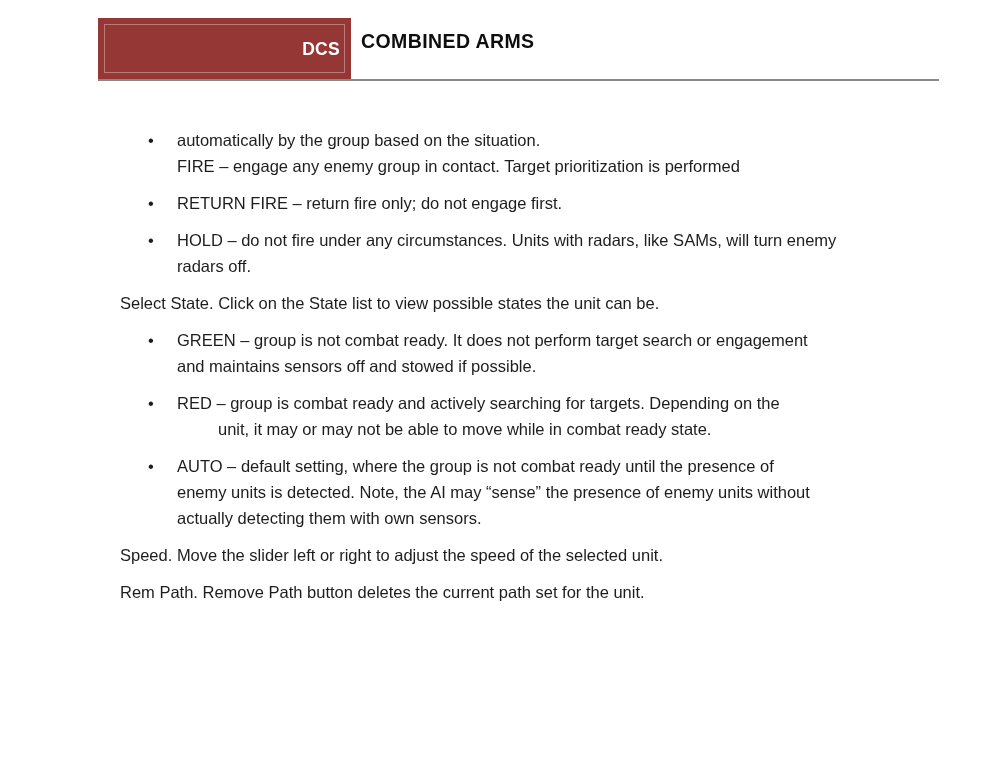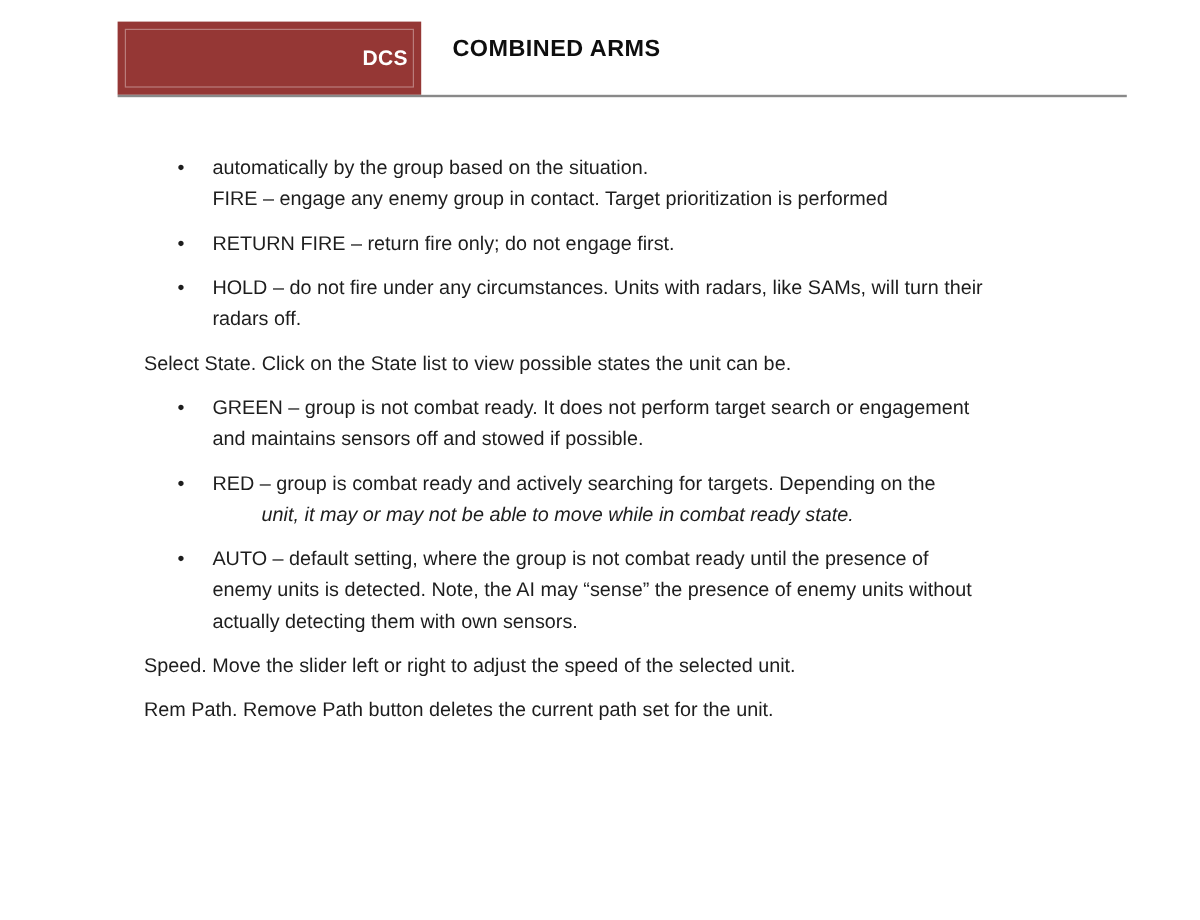--- a/index.html
+++ b/index.html
@@ -54,21 +54,20 @@
   }
   .doc-title {
     position: absolute;
     left: 361px;
     top: 30px;
     font-size: 19.5px;
     font-weight: bold;
     color: #0e0e0e;
     letter-spacing: 0.4px;
     white-space: nowrap;
-    margin-left: 16px;
   }
   
   .content {
     position: absolute;
     left: 108px;
     top: 127px;
     width: 832px;
     font-size: 16.5px;
     line-height: 26px;
     color: #1d1d1d;
@@ -84,21 +83,20 @@
     font-size: 16.5px;
   }
   .block.bullet .line {
     margin-left: 69px;
   }
   .block.para .line {
     margin-left: 12px;
   }
   .line.extra-indent {
     margin-left: 110px !important;
-    font-style: italic;
   }
 </style>
 </head>
 <body>
 
 <div class="page">
 
   <div class="logo-box">
     <div class="logo-inner-border"></div>
     <span class="logo-text">DCS</span>
@@ -114,21 +112,21 @@
       <div class="line">FIRE – engage any enemy group in contact. Target prioritization is performed</div>
     </div>
 
     <div class="block bullet">
       <span class="marker">•</span>
       <div class="line">RETURN FIRE – return fire only; do not engage first.</div>
     </div>
 
     <div class="block bullet">
       <span class="marker">•</span>
-      <div class="line">HOLD – do not fire under any circumstances. Units with radars, like SAMs, will turn their</div>
+      <div class="line">HOLD – do not fire under any circumstances. Units with radars, like SAMs, will turn enemy</div>
       <div class="line">radars off.</div>
     </div>
 
     <div class="block para">
       <div class="line">Select State. Click on the State list to view possible states the unit can be.</div>
     </div>
 
     <div class="block bullet">
       <span class="marker">•</span>
       <div class="line">GREEN – group is not combat ready. It does not perform target search or engagement</div>

